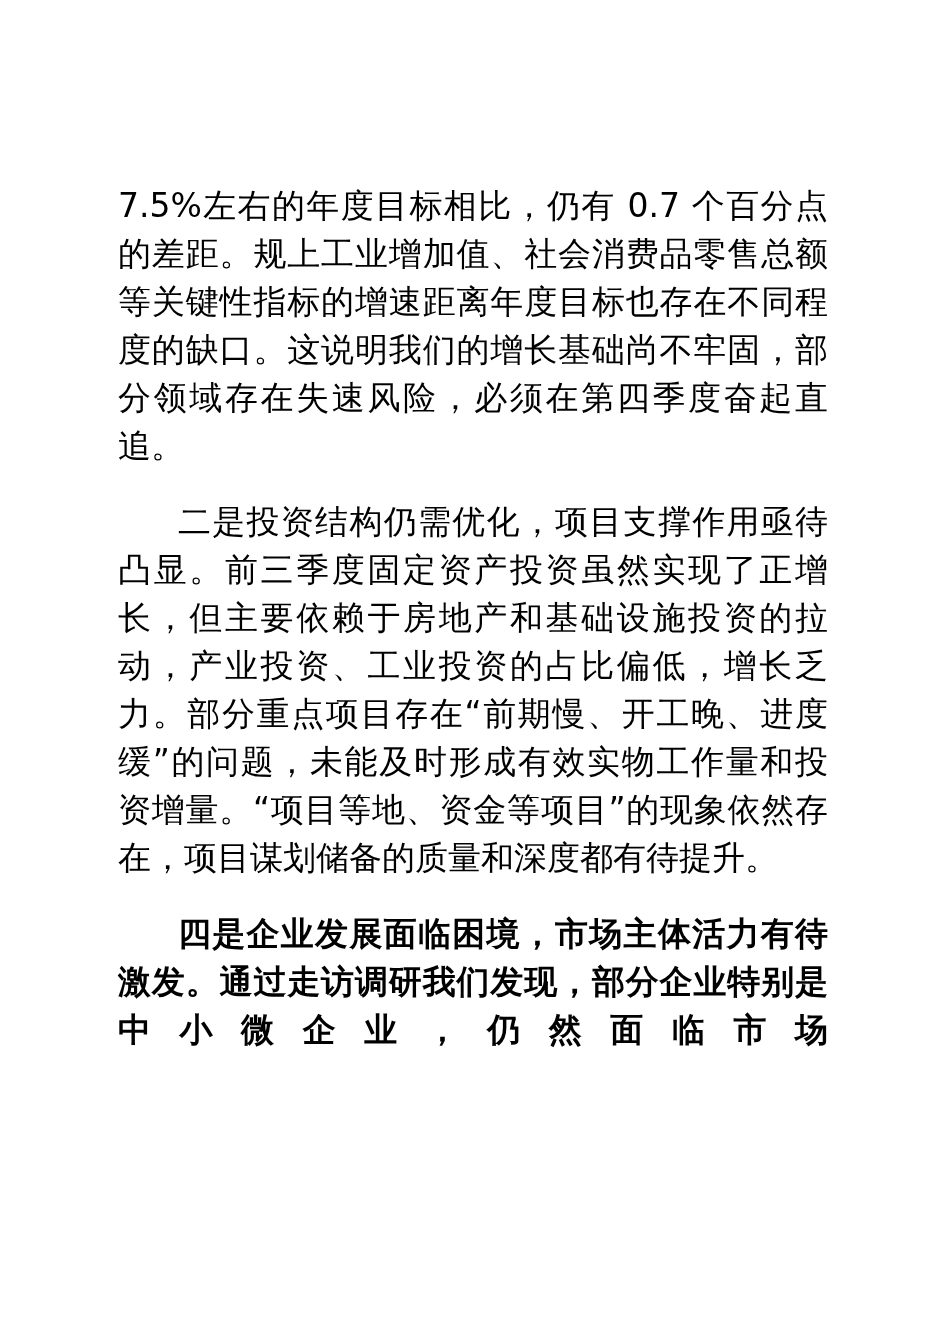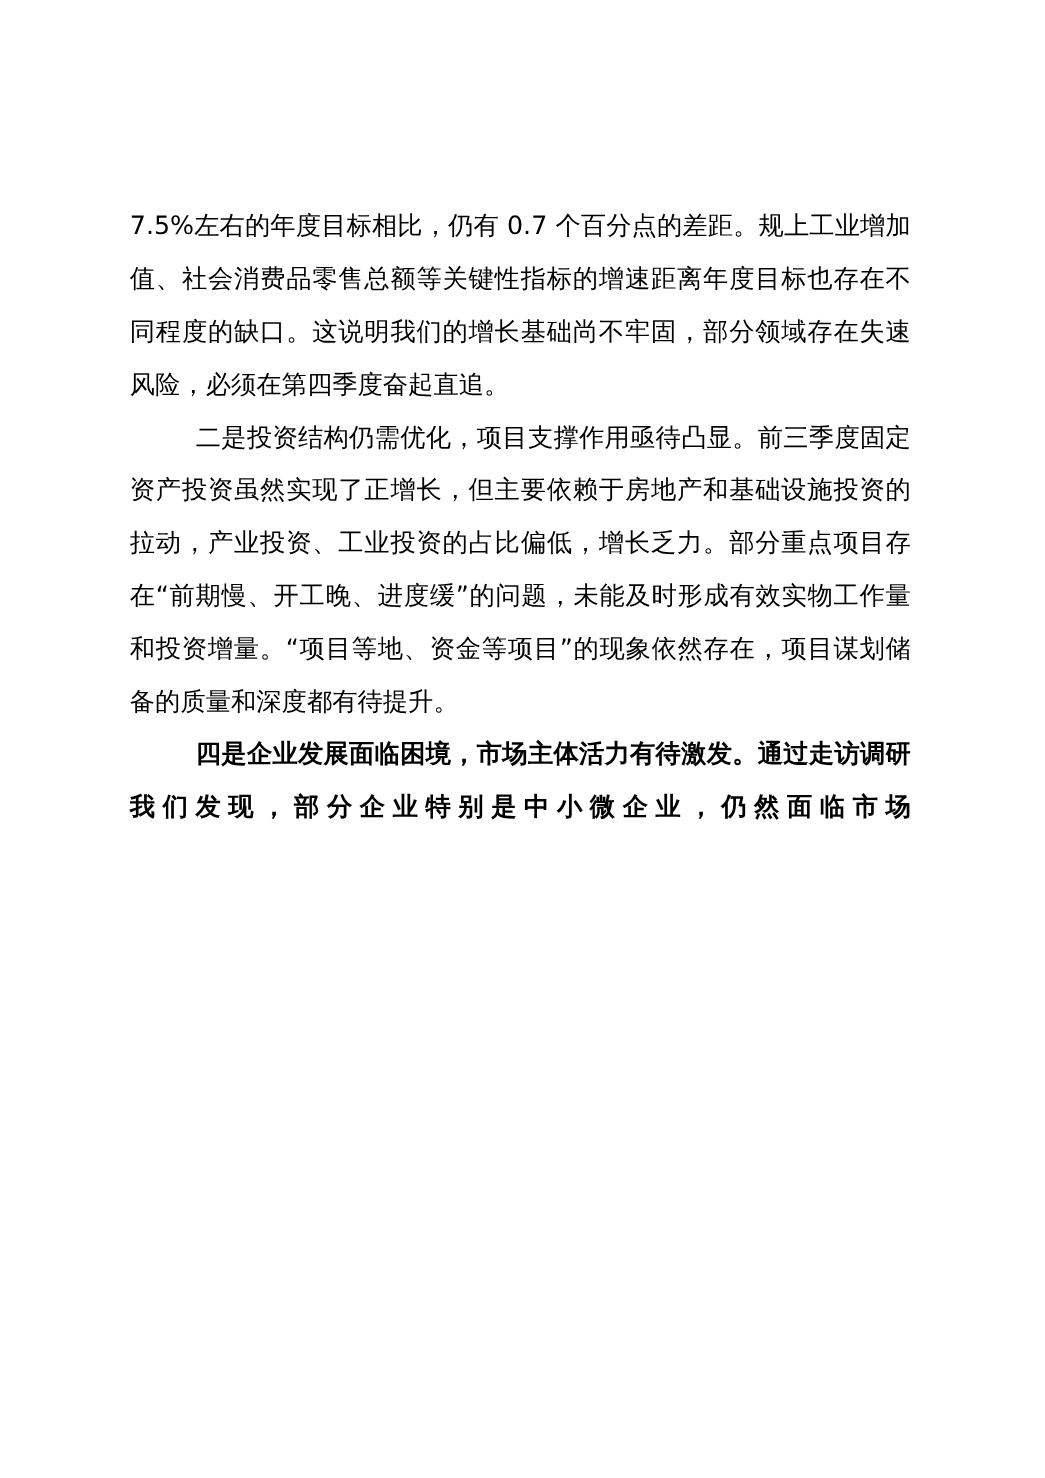--- a/index.html
+++ b/index.html
@@ -20,32 +20,33 @@
     box-sizing: border-box;
   }
   .text-column {
     position: absolute;
     left: 118px;
     top: 182px;
     width: 710px;
   }
   .para {
     margin: 0;
-    font-size: 23px;
+    font-size: 33px;
     line-height: 48px;
     color: #000000;
     text-align: justify;
     text-justify: inter-character;
     text-align-last: left;
     letter-spacing: 0;
     font-weight: 400;
     -webkit-font-smoothing: none;
   }
   .para.indent {
     text-indent: 60px;
+    margin-top: 28px;
   }
   .para.last-justify {
     text-align-last: justify;
     font-weight: bold;
   }
 </style>
 </head>
 <body>
 
 <div class="page">

